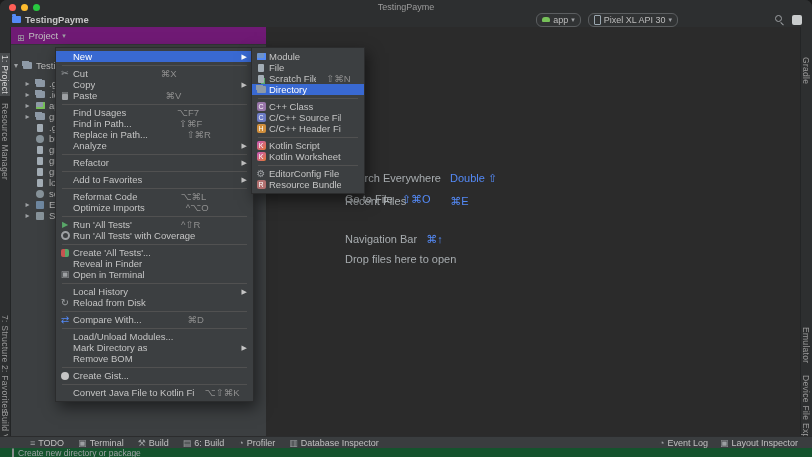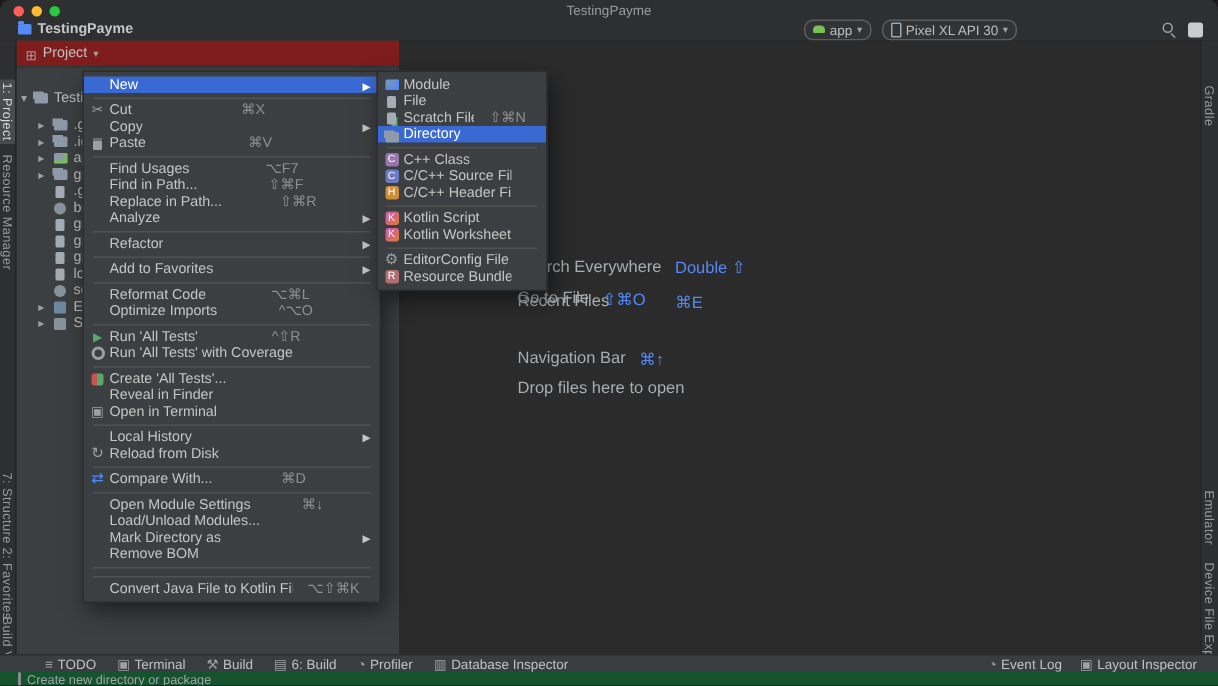--- a/index.html
+++ b/index.html
@@ -35,21 +35,21 @@
 
   
   .stripe{position:absolute;top:27px;bottom:20px;width:10px;background:#2d2f30;z-index:3;}
   .stripe.left{left:0;border-right:1px solid #232526;}
   .stripe.right{right:0;width:11px;border-left:1px solid #232526;}
   .stripe-item{position:absolute;left:0;writing-mode:vertical-rl;font-size:8.5px;color:#9b9b9b;letter-spacing:.3px;white-space:nowrap;padding:2px 0;}
   .stripe-item.selected{background:#494c4e;color:#d8d8d8;}
 
   
   .project-panel{position:absolute;left:10px;top:27px;width:256px;bottom:20px;background:#3c3f41;overflow:hidden;z-index:1;}
-  .panel-header{height:17px;display:flex;align-items:center;gap:4px;padding:0 7px;background:#7f1d1d;border-bottom:1px solid #323537;}
+  .panel-header{height:17px;display:flex;align-items:center;gap:4px;padding:0 7px;background:#701a75;border-bottom:1px solid #323537;}
   .panel-header .ptitle{font-size:9.5px;color:#c0c0c0;}
   .panel-header .hicons{margin-left:auto;display:flex;gap:9px;}
   .panel-header .hicons span{font-size:9px;color:#9da0a3;line-height:1;}
   .tree{position:absolute;left:0;top:17px;right:0;bottom:0;}
   .tree-row{position:absolute;left:4px;right:0;height:11px;display:flex;align-items:center;gap:3px;font-size:9.5px;color:#bcbcbc;white-space:nowrap;}
   .tree-row .chv{width:7px;font-size:8px;color:#9da0a3;text-align:center;}
   .tree-row[data-chevron="right"] .chv::before{content:"▸";}
   .tree-row[data-chevron="down"] .chv::before{content:"▾";}
   .tree-row .path{color:#6e7478;margin-left:5px;}
 
@@ -98,21 +98,21 @@
 
   
   .menu{position:absolute;background:#3c3f41;border:1px solid #2b2c2d;box-shadow:3px 6px 14px rgba(0,0,0,.5);padding:3px 0;z-index:10;}
   #context-menu{left:55px;top:47px;width:197px;}
   #new-submenu{left:251px;top:47px;width:112px;z-index:11;}
   .menu-row{position:relative;height:11px;display:flex;align-items:center;gap:2px;padding:0 6px 0 3px;font-size:9.5px;color:#c5c5c5;white-space:nowrap;}
   .menu-row .mi-label{overflow:hidden;}
   .menu-row .mi-short{margin-left:auto;color:#8f8f8f;padding-left:8px;}
   .menu-row .mi-arrow{margin-left:auto;visibility:hidden;font-size:7px;color:#c5c5c5;}
   .menu-row.has-arrow .mi-arrow{visibility:visible;}
-  .menu-row.selected{background:#3969d2;color:#fff;align-items:flex-end;}
+  .menu-row.selected{background:#3969d2;color:#fff;}
   .menu-row.selected .mi-short,.menu-row.selected .mi-arrow{color:#fff;}
   .menu-row.sep{height:6px;padding:0;}
   .menu-row.sep::after{content:"";position:absolute;left:6px;right:6px;top:3px;border-top:1px solid #515151;}
 
   
   .bottombar{position:absolute;left:0;right:0;bottom:9px;height:11px;background:#3a3d3f;border-top:1px solid #2b2c2d;display:flex;align-items:center;font-size:9px;color:#c0c0c0;z-index:4;}
   .bb-left{display:flex;gap:14px;margin-left:30px;}
   .bb-right{display:flex;gap:12px;margin-left:auto;margin-right:14px;}
   .bb-item{display:flex;align-items:center;gap:3px;}
   .statusbar{position:absolute;left:0;right:0;bottom:0;height:9px;background:#14532d;display:flex;align-items:center;font-size:8.5px;color:#9fa4a6;z-index:4;}
@@ -488,26 +488,20 @@
         <span class="mi-arrow">▶</span>
       </div>
       <div class="menu-row sep">
         
         
         
         
       </div>
       <div class="menu-row">
         <span class="mi-icon"></span>
-        <span class="mi-label">Open Module Settings</span>
-        <span class="mi-short">⌘↓</span>
-        <span class="mi-arrow">▶</span>
-      </div>
-      <div class="menu-row">
-        <span class="mi-icon"></span>
         <span class="mi-label">Load/Unload Modules...</span>
         <span class="mi-short"></span>
         <span class="mi-arrow">▶</span>
       </div>
       <div class="menu-row has-arrow">
         <span class="mi-icon"></span>
         <span class="mi-label">Mark Directory as</span>
 
         <span class="mi-arrow">▶</span>
       </div>
@@ -515,20 +509,26 @@
         <span class="mi-icon"></span>
         <span class="mi-label">Remove BOM</span>
         <span class="mi-short"></span>
         <span class="mi-arrow">▶</span>
       </div>
       <div class="menu-row sep">
         
         
         
         
+      </div>
+      <div class="menu-row">
+        <span class="mi-icon" data-icon="github"></span>
+        <span class="mi-label">Create Gist...</span>
+        <span class="mi-short"></span>
+        <span class="mi-arrow">▶</span>
       </div>
       <div class="menu-row sep">
         
         
         
         
       </div>
       <div class="menu-row">
         <span class="mi-icon"></span>
         <span class="mi-label">Convert Java File to Kotlin File</span>

